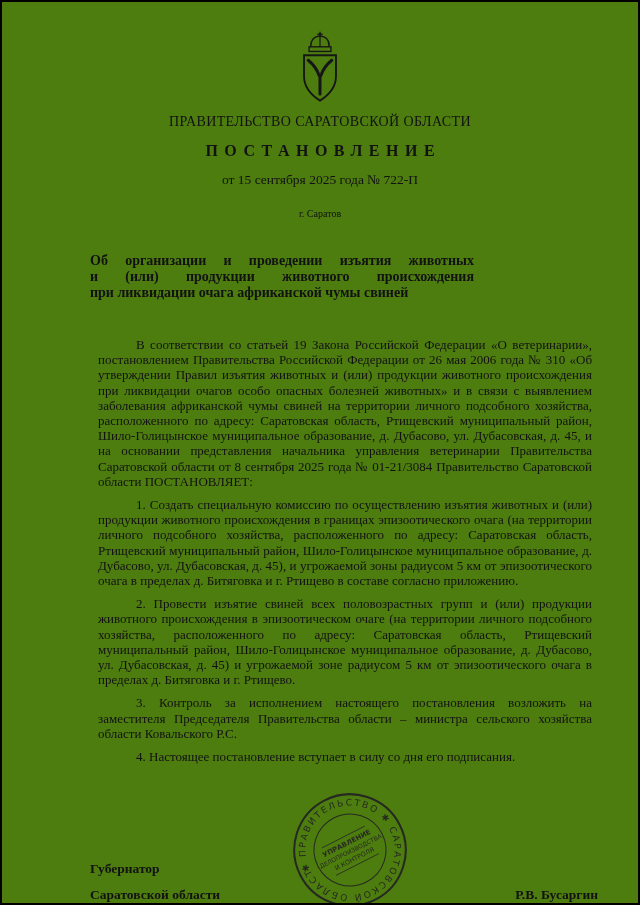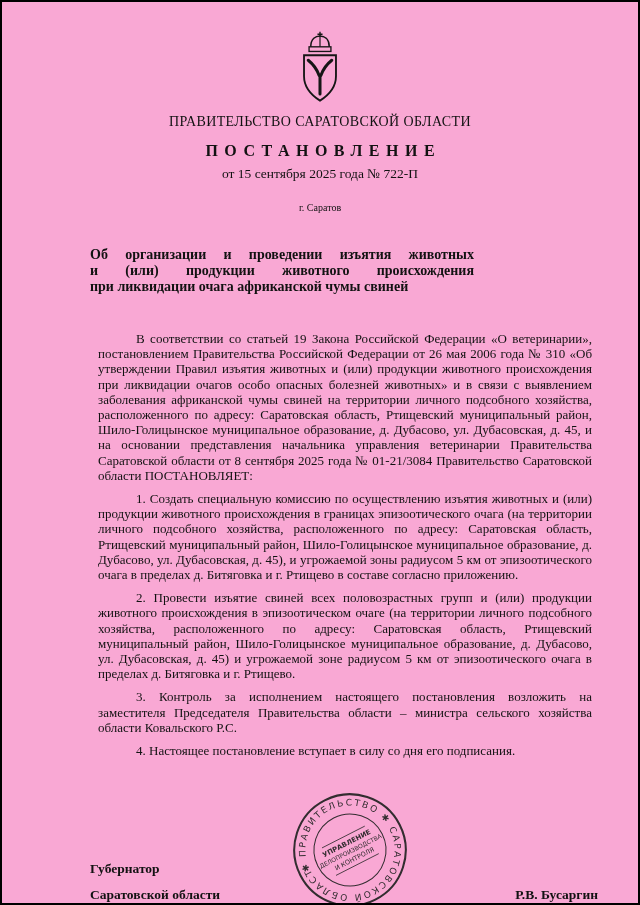--- a/index.html
+++ b/index.html
@@ -1,30 +1,30 @@
 <!DOCTYPE html>
 <html><head>
 <meta charset="utf-8">
 <style>
   html, body { margin: 0; padding: 0; background: #ffffff; }
   .page {
     position: relative;
     width: 640px; height: 905px;
-    background: #f9a8d4;
+    background: #4d7c0f;
     border: 2px solid #000;
     box-sizing: border-box;
     overflow: hidden;
     font-family: "Liberation Serif", serif;
     color: #121212;
   }
   .header { text-align: center; padding-top: 28px; }
   .emblem { display: inline-block; }
   .org-name { font-size: 14px; letter-spacing: 0.4px; margin-top: 6px; }
   .doc-type { font-size: 16px; font-weight: bold; letter-spacing: 6.5px; text-indent: 6.5px; margin-top: 12px; }
-  .date-line { font-size: 13.5px; margin-top: 6px; }
+  .date-line { font-size: 13.5px; margin-top: 12px; }
   .city { font-size: 10px; margin-top: 20px; }
   .content { padding: 0 38px 0 88px; }
   .doc-title { margin-top: 34px; width: 384px; font-weight: bold; font-size: 14px; line-height: 16px; }
   .title-line { text-align: justify; text-align-last: justify; }
   .title-line.last { text-align-last: left; }
   .body-text { margin-top: 36px; font-size: 13px; line-height: 15.2px; }
   .body-text p { margin: 8px; text-align: justify; text-indent: 38px; }
   .signature {
     position: absolute; left: 88px; right: 40px; top: 854px;
     display: flex; justify-content: space-between; align-items: flex-end;

